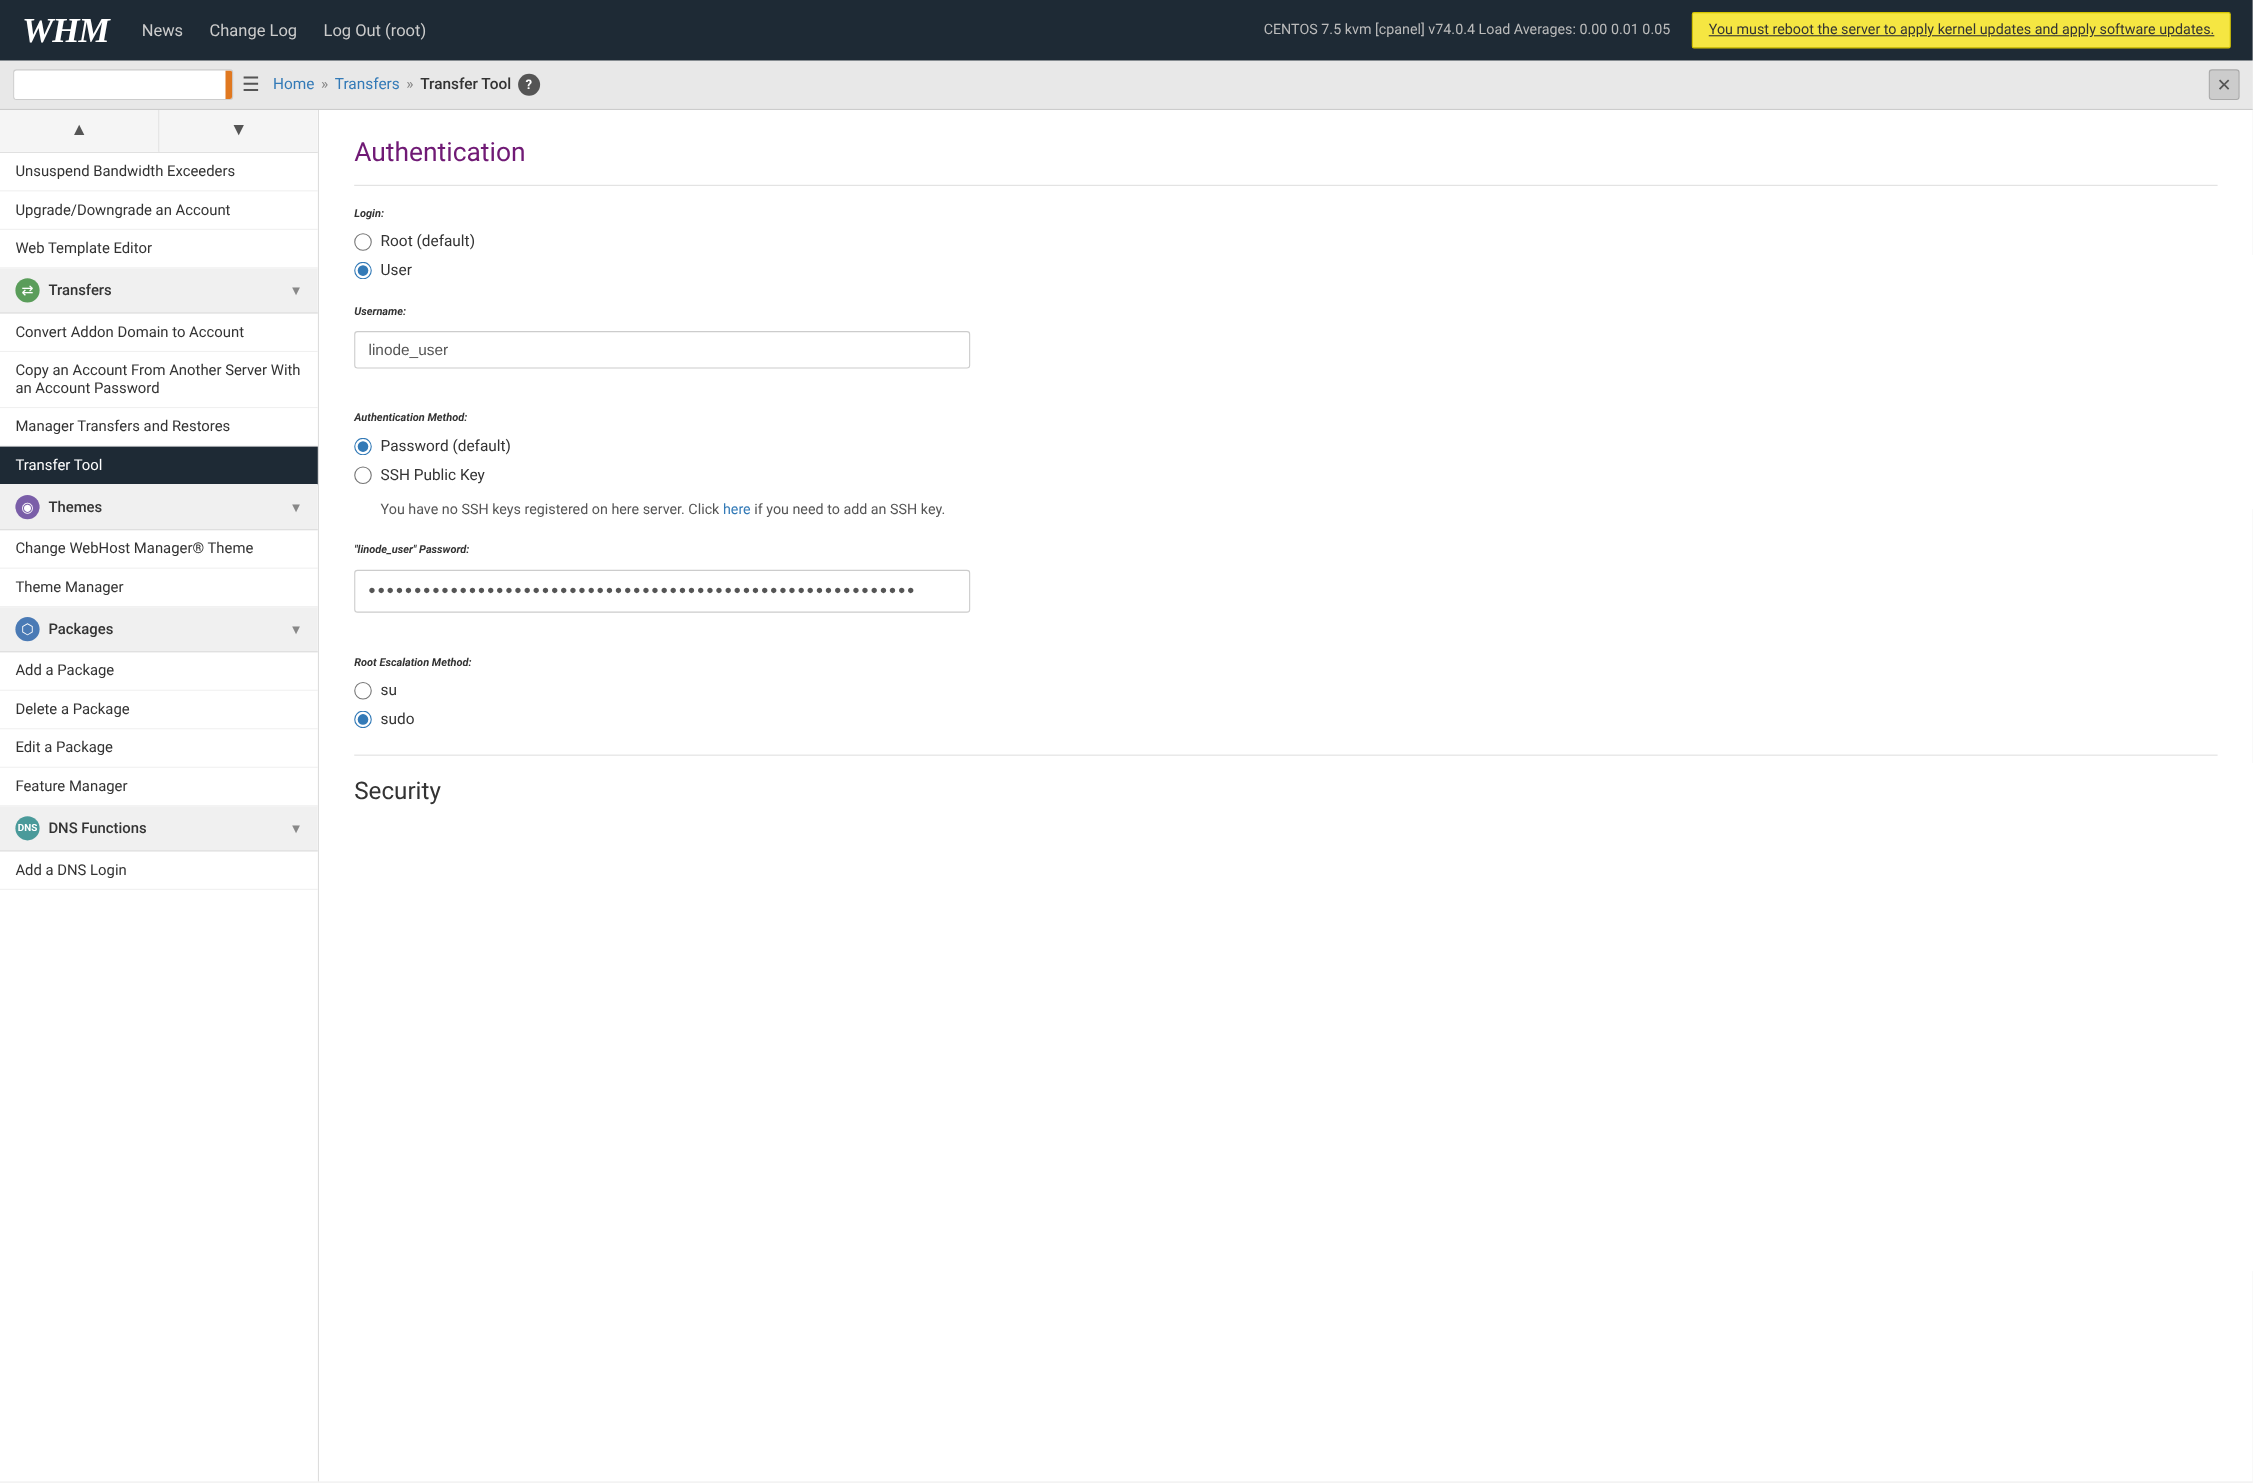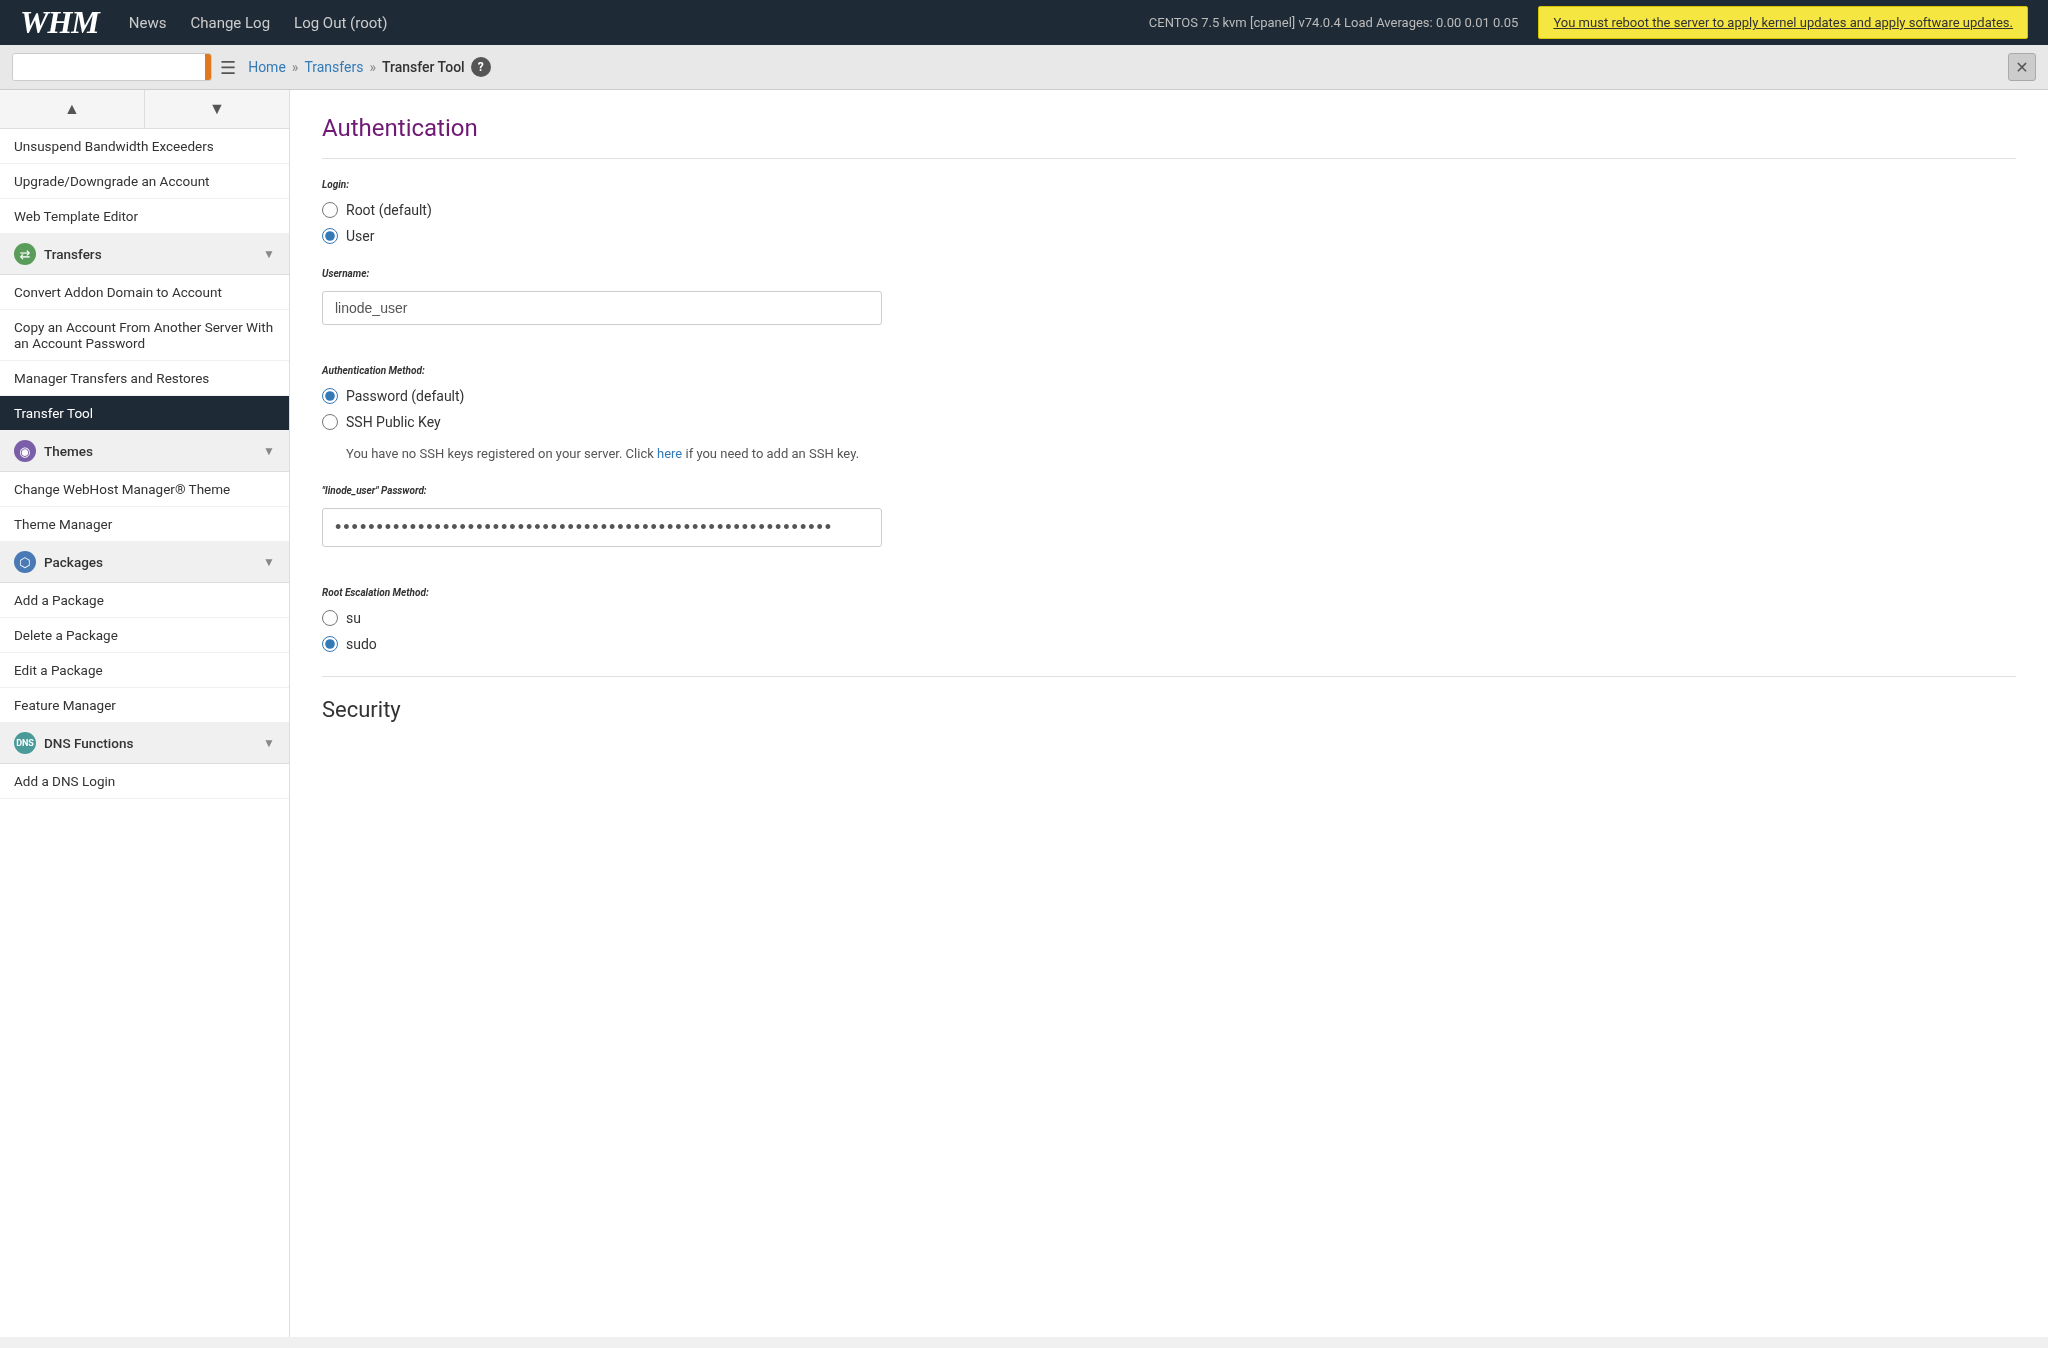--- a/index.html
+++ b/index.html
@@ -5,21 +5,21 @@
     * { box-sizing: border-box; margin: 0; padding: 0; }
     body { font-family: -apple-system, BlinkMacSystemFont, "Segoe UI", Roboto, sans-serif; font-size: 14px; background: #f0f0f0; }
 
     
     .topbar {
       background: #1e2a35;
       color: #fff;
       display: flex;
       align-items: center;
       padding: 0 20px;
-      height: 45px;
+      height: 55px;
       position: relative;
     }
     .topbar-left { display: flex; align-items: center; gap: 30px; }
     .whm-logo {
       font-size: 32px;
       font-weight: 900;
       font-style: italic;
       color: #fff;
       letter-spacing: -1px;
       font-family: Georgia, serif;
@@ -382,21 +382,21 @@
         <label class="radio-option">
           <input type="radio" name="authmethod" checked="" style="">
           <span>Password (default)</span>
         </label>
         <label class="radio-option">
           <input type="radio" name="authmethod" style="">
           <span>SSH Public Key</span>
         </label>
       </div>
       <div class="ssh-note">
-        <span>You have no SSH keys registered on your server. Click </span><a href="#">here</a><span> if you need to add an SSH key.</span>
+        <span>You have no SSH keys registered on here server. Click </span><a href="#">here</a><span> if you need to add an SSH key.</span>
       </div>
     </div>
 
     <div class="form-section">
       <label class="form-label">"linode_user" Password:</label>
       <input type="password" class="password-input" value="••••••••••••••••••••••••••••••••••••••••••••••••••••••••••••" style="">
     </div>
 
     <div class="form-section">
       <label class="form-label">Root Escalation Method:</label>

